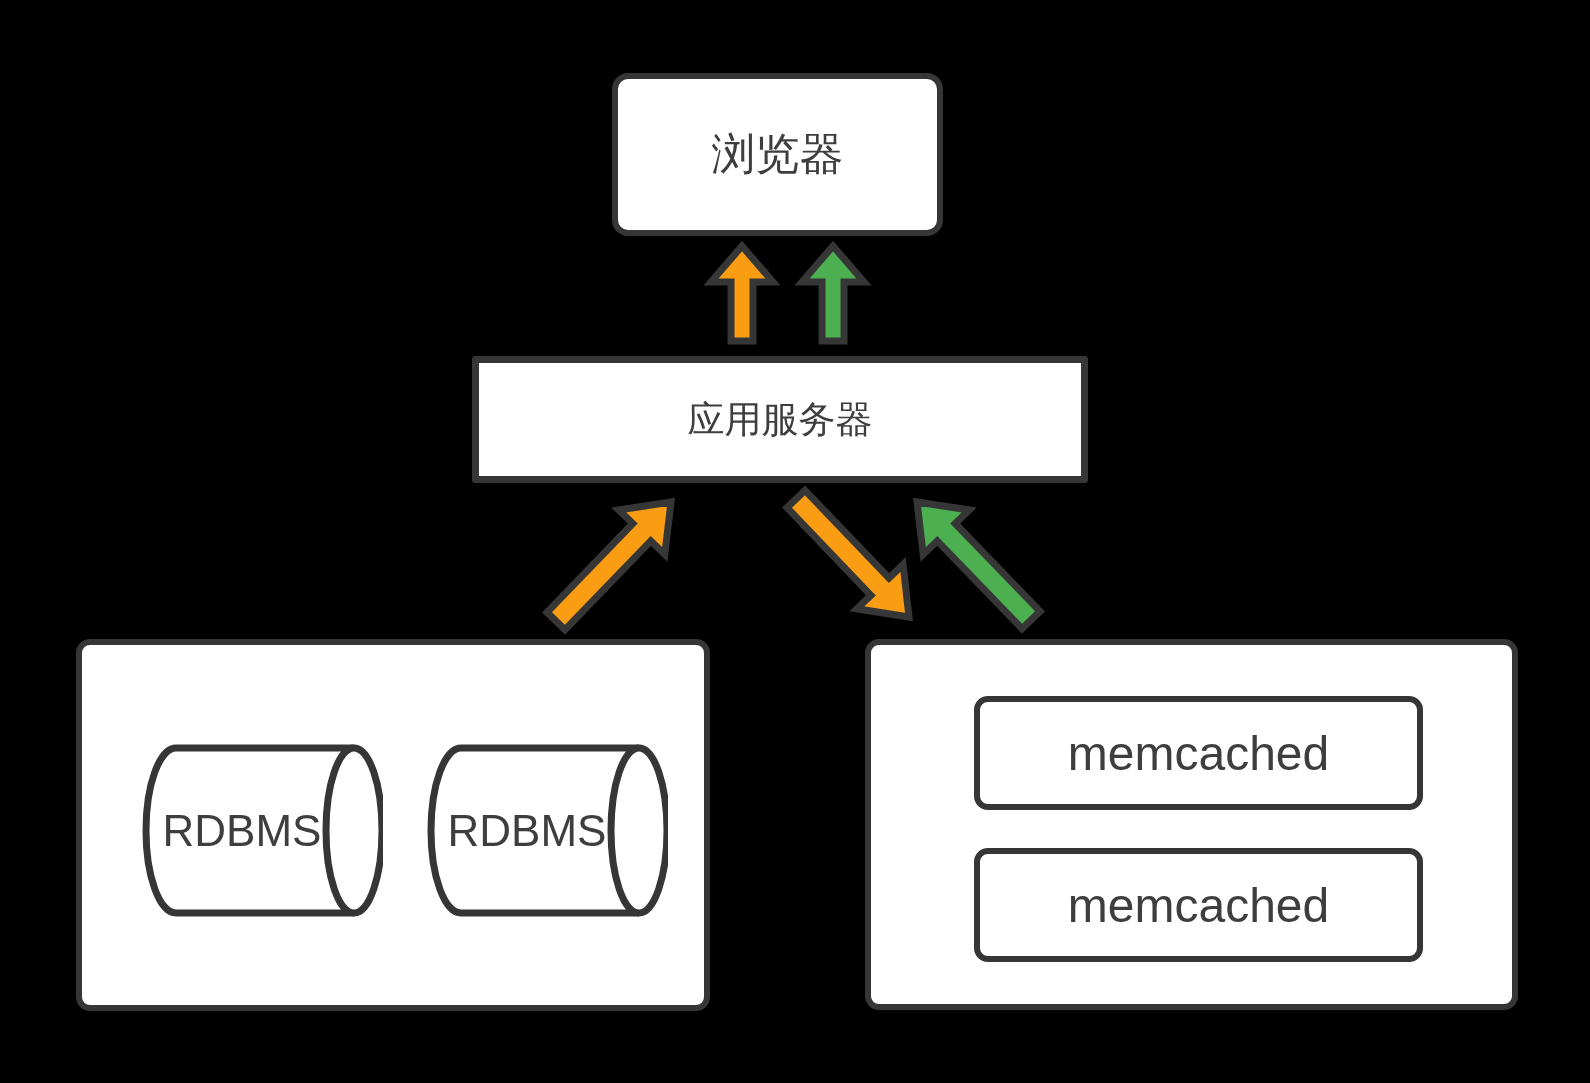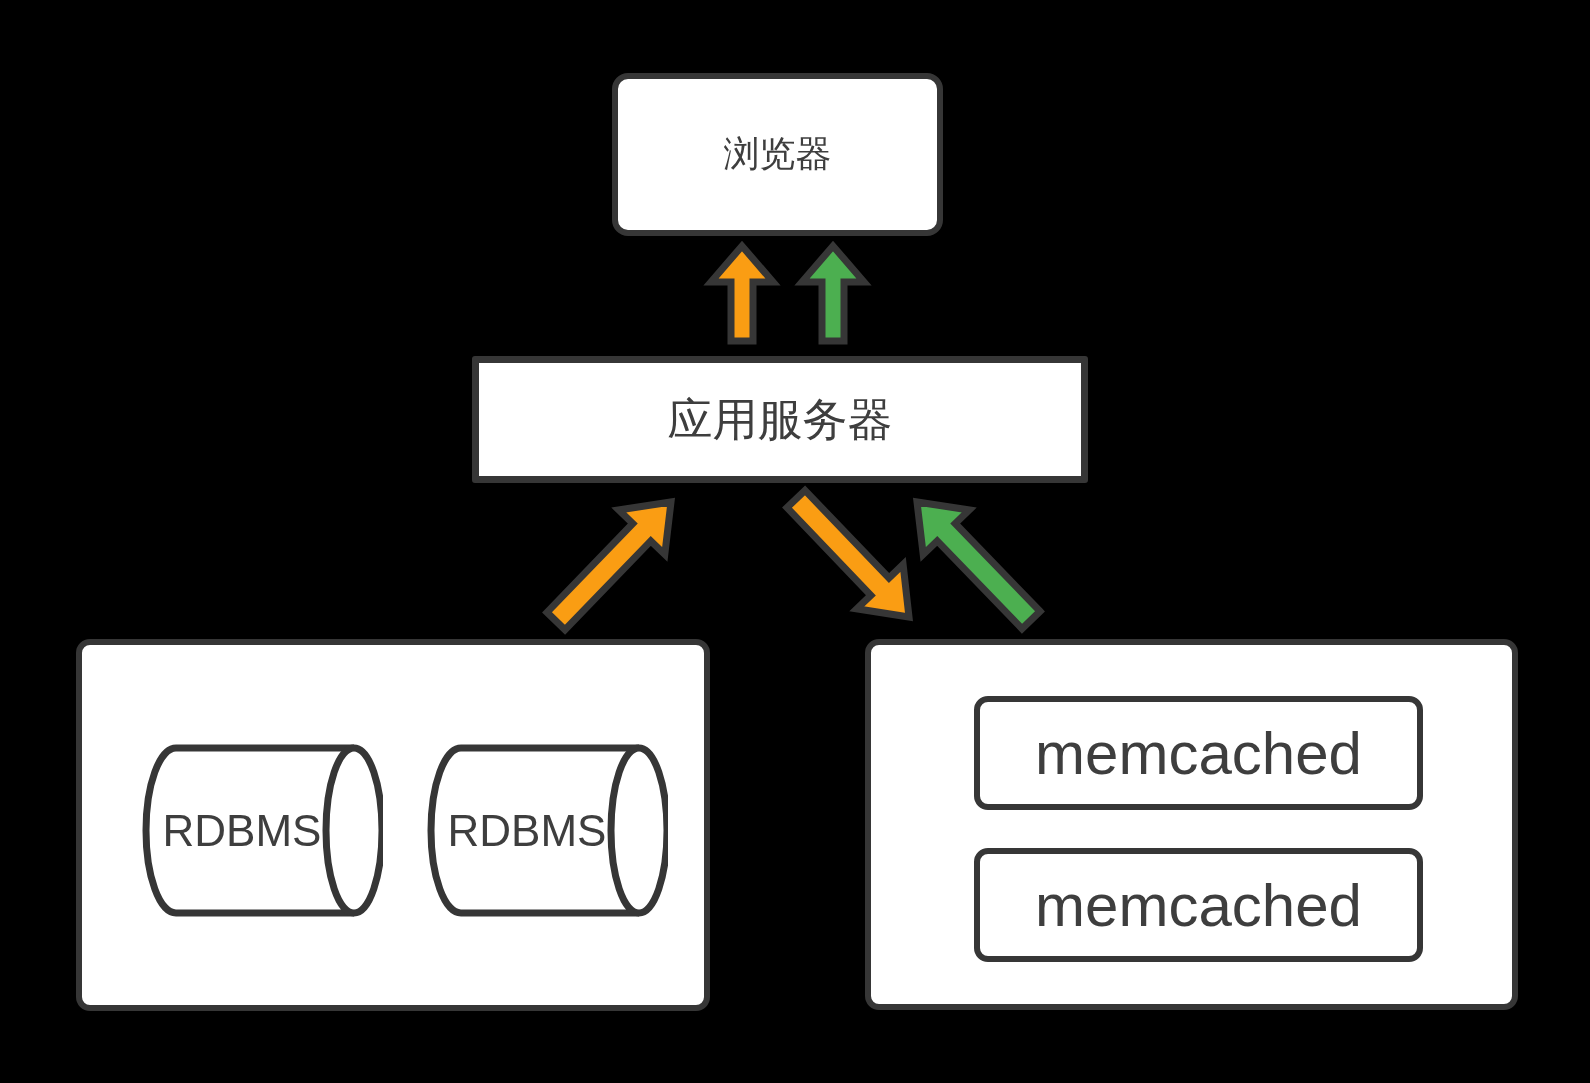--- a/index.html
+++ b/index.html
@@ -5,28 +5,28 @@
   html,body{margin:0;padding:0;background:var(--bg,#000);}
   .canvas{
     position:relative;width:1590px;height:1083px;background:var(--bg,#000);
     font-family:"Liberation Sans","DejaVu Sans",sans-serif;overflow:hidden;
   }
   .node{
     position:absolute;box-sizing:border-box;background:var(--boxfill,#fff);
     border:6px solid var(--outline,#363636);color:var(--text,#3e3e3e);
     display:flex;align-items:center;justify-content:center;
   }
-  .browser{left:612px;top:73px;width:331px;height:163px;border-radius:16px;font-size:36px;}
-  .appserver{left:472px;top:356px;width:616px;height:127px;border-width:7px;border-radius:3px;font-size:45px;font-family:Liberation Serif, serif;}
+  .browser{left:612px;top:73px;width:331px;height:163px;border-radius:16px;font-size:44px;}
+  .appserver{left:472px;top:356px;width:616px;height:127px;border-width:7px;border-radius:3px;font-size:37px;font-family:Liberation Serif, serif;}
   .group-left{left:76px;top:639px;width:634px;height:372px;border-radius:14px;}
   .group-right{left:865px;top:639px;width:653px;height:371px;border-radius:14px;}
   .mbox{
     position:absolute;box-sizing:border-box;left:103px;width:449px;height:114px;
     background:var(--boxfill,#fff);border:6px solid var(--outline,#363636);
-    border-radius:14px;color:var(--text,#3e3e3e);font-size:60px;
+    border-radius:14px;color:var(--text,#3e3e3e);font-size:48px;
     display:flex;align-items:center;justify-content:center;
   }
   .mbox.first{top:51px;}
   .mbox.second{top:203px;}
   .cyl{position:absolute;top:99px;}
   .cyl.c1{left:60px;}
   .cyl.c2{left:345px;}
   .cyl text{
     font-family:"Liberation Sans","DejaVu Sans",sans-serif;font-size:44px;
     fill:var(--text,#3e3e3e);

